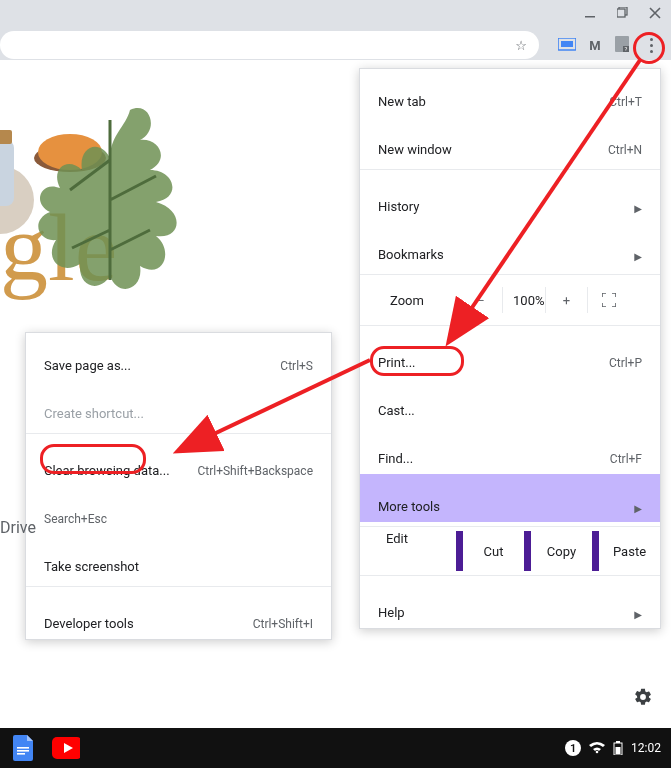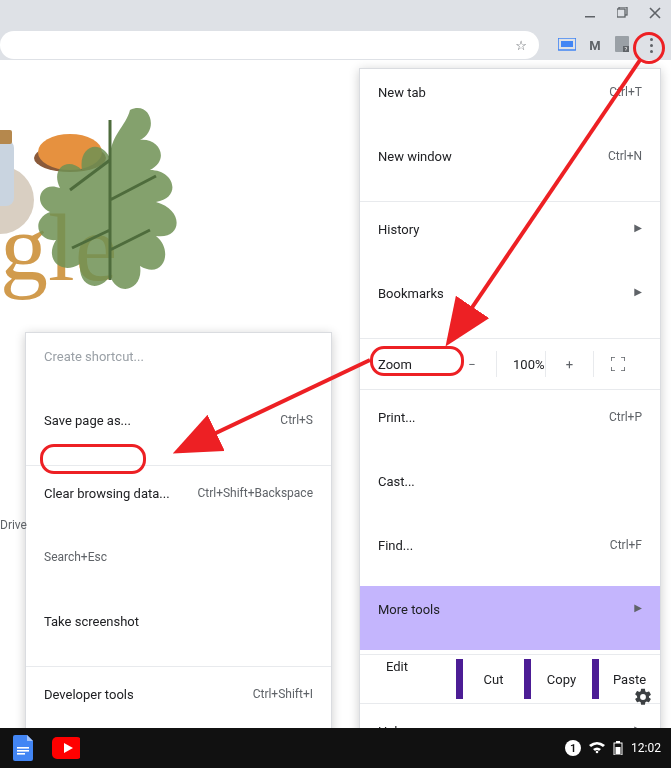--- a/index.html
+++ b/index.html
@@ -10,43 +10,43 @@
 .omnibox .star{margin-left:auto;color:#5f6368;padding:0 6px}
 .toolbar-icons{position:absolute;top:31px;right:8px;height:28px;display:flex;align-items:center;gap:4px}
 .ti{width:24px;height:24px;display:flex;align-items:center;justify-content:center;color:#5f6368;position:relative}
 .vert-dots{display:flex;flex-direction:column;gap:3px}
 .vert-dots span{width:3px;height:3px;border-radius:50%;background:#5f6368}
 .page{position:absolute;top:60px;left:0;right:0;bottom:40px;background:#fff}
 .doodle{position:absolute;top:20px;left:-40px;width:280px;height:240px}
 .menu{position:absolute;background:#fff;border:1px solid #dadce0;box-shadow:0 2px 10px rgba(0,0,0,0.2);font-size:13px;color:#202124}
 .menu-main{top:68px;right:10px;width:300px}
 .menu-sub{top:332px;left:25px;width:305px}
-.mrow{display:flex;align-items:flex-start;height:32px;padding:16px 18px;cursor:pointer}
+.mrow{display:flex;align-items:flex-end;height:32px;padding:8px 18px;cursor:pointer}
 .mrow:hover,.mrow.hl{background:#c4b5fd}
 .mrow .lbl{flex:1}
 .mrow .sc{color:#5f6368;font-size:12px}
 .mrow .arr{color:#5f6368;font-size:10px}
 .mrow.disabled{color:#9aa0a6;cursor:default}
 .msep{height:1px;background:#e8eaed;margin:4px 0}
-.zoom-row{display:flex;align-items:center;height:42px;padding:0 18px}
+.zoom-row{display:flex;align-items:center;height:42px;padding:0 30px}
 .zoom-row .zlbl{width:70px}
 .zbtn{flex:1;text-align:center;cursor:pointer;color:#5f6368}
 .zval{flex:1;text-align:right}
 .fs{flex:1;display:flex;justify-content:center;color:#5f6368}
 .msep-v{width:1px;height:26px;background:#e8eaed}
 .edit-row{display:flex;align-items:flex-start;height:40px;padding:0 0 0 26px}
 .edit-row .elbl{width:70px}
 .ebtn{flex:1;text-align:center;cursor:pointer;border-left:7px solid #4c1d95;height:100%;display:flex;align-items:center;justify-content:center}
 .settings-gear{position:absolute;bottom:58px;right:18px;color:#3c4043;cursor:pointer}
 .shelf{position:absolute;bottom:0;left:0;right:0;height:40px;background:#111;display:flex;align-items:center;padding:0 10px;color:#fff}
 .shelf-icon{width:28px;height:28px;margin-right:14px;display:flex;align-items:center;justify-content:center}
 .shelf-right{margin-left:auto;display:flex;align-items:center;gap:8px;font-size:12px}
 .badge{width:16px;height:16px;border-radius:50%;background:#fff;color:#111;font-size:11px;display:flex;align-items:center;justify-content:center;font-weight:600}
 .circle-highlight{position:absolute;border:3px solid #ed2024;border-radius:50%;pointer-events:none}
-.side-label{position:absolute;top:518px;left:0;font-size:12px;color:#5f6368}
+.side-label{position:absolute;top:518px;left:0;font-size:16px;color:#5f6368}
 </style>
 </head>
 <body>
 
 <div class="chrome-top">
   <div class="win-controls">
     <div class="win-btn">
         <svg width="12" height="12">
           <rect y="9" width="10" height="1.5" fill="#5f6368"></rect>
         </svg>
@@ -165,26 +165,26 @@
     <span class="ebtn">Paste</span>
   </div>
   <div class="msep"></div>
   <div class="mrow">
       <span class="lbl">Help</span>
       <span class="arr">▶</span>
     </div>
 </div>
 
 <div class="menu menu-sub">
+  <div class="mrow">
+      <span class="lbl">Save page as...</span>
+      <span class="sc">Ctrl+S</span>
+    </div>
   <div class="mrow disabled">
       <span class="lbl">Create shortcut...</span>
-    </div>
-  <div class="mrow">
-      <span class="lbl">Save page as...</span>
-      <span class="sc">Ctrl+S</span>
     </div>
   <div class="msep"></div>
   <div class="mrow">
       <span class="lbl">Clear browsing data...</span>
       <span class="sc">Ctrl+Shift+Backspace</span>
     </div>
   <div class="mrow">
       <span class="sc">Search+Esc</span>
     </div>
   <div class="mrow">

